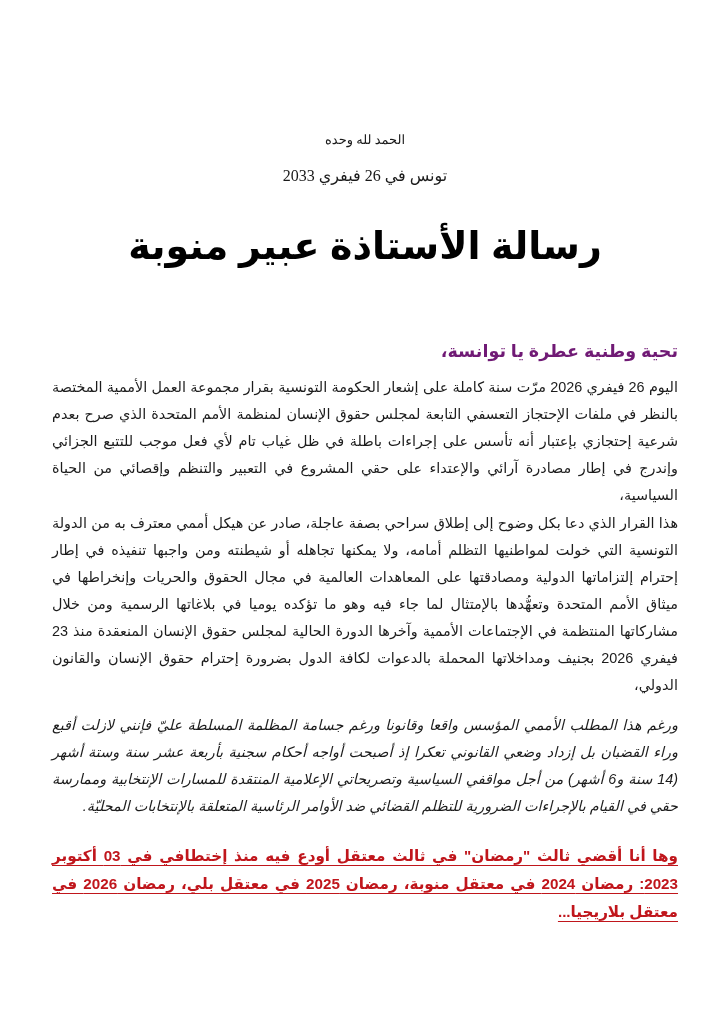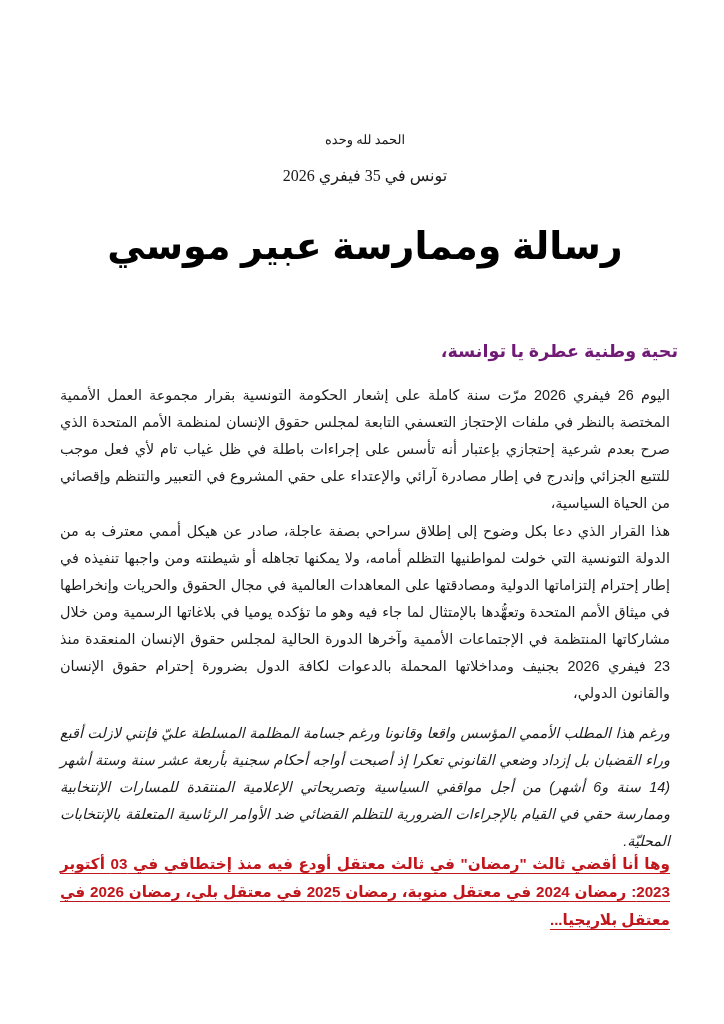--- a/index.html
+++ b/index.html
@@ -71,21 +71,21 @@
       color: #701a75;
     }
     .para {
       position: absolute;
       left: 0; right: 0;
       font-size: 14.4px;
       line-height: 27px;
       text-align: justify;
       text-align-last: right;
       color: #1c1c1c;
-      margin: 8px;
+      margin: 0;
     }
     .p1 { top: 374px; }
     .p2 { top: 510px; }
     .p3 { top: 712px; font-style: italic; }
     .p4 {
       top: 842px;
       font-weight: 700;
       font-size: 15.2px;
       line-height: 28px;
       color: #c0161c;
@@ -95,23 +95,23 @@
     }
   </style>
 </head>
 <body>
 
 <div class="page">
   <div class="doc">
 
     <div class="header-line bismillah">الحمد لله وحده</div>
 
-    <div class="header-line date-line">تونس في 35 فيفري 2026</div>
+    <div class="header-line date-line">تونس في 26 فيفري 2033</div>
 
-    <h1 class="title">رسالة وممارسة عبير موسي</h1>
+    <h1 class="title">رسالة الأستاذة عبير منوبة</h1>
 
     <div class="greeting">تحية وطنية عطرة يا توانسة،</div>
 
     <p class="para p1">اليوم 26 فيفري 2026 مرّت سنة كاملة على إشعار الحكومة التونسية بقرار مجموعة العمل الأممية المختصة بالنظر في ملفات الإحتجاز التعسفي التابعة لمجلس حقوق الإنسان لمنظمة الأمم المتحدة الذي صرح بعدم شرعية إحتجازي بإعتبار أنه تأسس على إجراءات باطلة في ظل غياب تام لأي فعل موجب للتتبع الجزائي وإندرج في إطار مصادرة آرائي والإعتداء على حقي المشروع في التعبير والتنظم وإقصائي من الحياة السياسية،</p>
 
     <p class="para p2">هذا القرار الذي دعا بكل وضوح إلى إطلاق سراحي بصفة عاجلة، صادر عن هيكل أممي معترف به من الدولة التونسية التي خولت لمواطنيها التظلم أمامه، ولا يمكنها تجاهله أو شيطنته ومن واجبها تنفيذه في إطار إحترام إلتزاماتها الدولية ومصادقتها على المعاهدات العالمية في مجال الحقوق والحريات وإنخراطها في ميثاق الأمم المتحدة وتعهُّدها بالإمتثال لما جاء فيه وهو ما تؤكده يوميا في بلاغاتها الرسمية ومن خلال مشاركاتها المنتظمة في الإجتماعات الأممية وآخرها الدورة الحالية لمجلس حقوق الإنسان المنعقدة منذ 23 فيفري 2026 بجنيف ومداخلاتها المحملة بالدعوات لكافة الدول بضرورة إحترام حقوق الإنسان والقانون الدولي،</p>
 
     <p class="para p3">ورغم هذا المطلب الأممي المؤسس واقعا وقانونا ورغم جسامة المظلمة المسلطة عليّ فإنني لازلت أقبع وراء القضبان بل إزداد وضعي القانوني تعكرا إذ أصبحت أواجه أحكام سجنية بأربعة عشر سنة وستة أشهر (14 سنة و6 أشهر) من أجل مواقفي السياسية وتصريحاتي الإعلامية المنتقدة للمسارات الإنتخابية وممارسة حقي في القيام بالإجراءات الضرورية للتظلم القضائي ضد الأوامر الرئاسية المتعلقة بالإنتخابات المحليّة.</p>
 
     <p class="para p4">وها أنا أقضي ثالث "رمضان" في ثالث معتقل أودع فيه منذ إختطافي في 03 أكتوبر 2023: رمضان 2024 في معتقل منوبة، رمضان 2025 في معتقل بلي، رمضان 2026 في معتقل بلاريجيا...</p>

